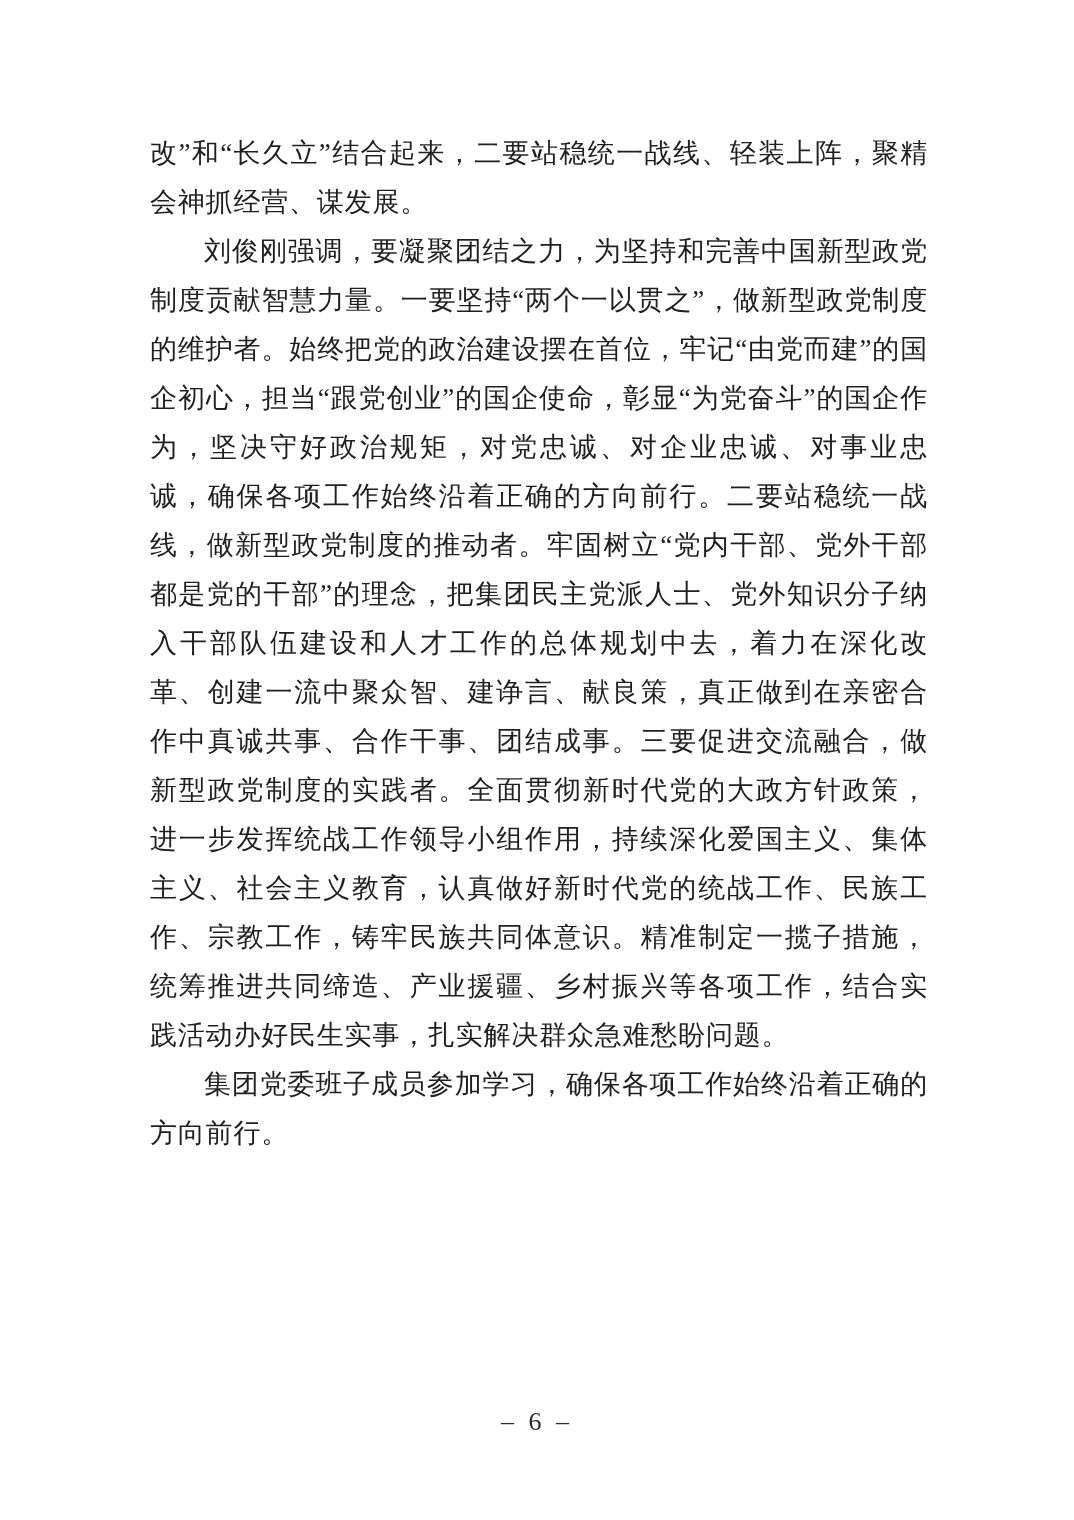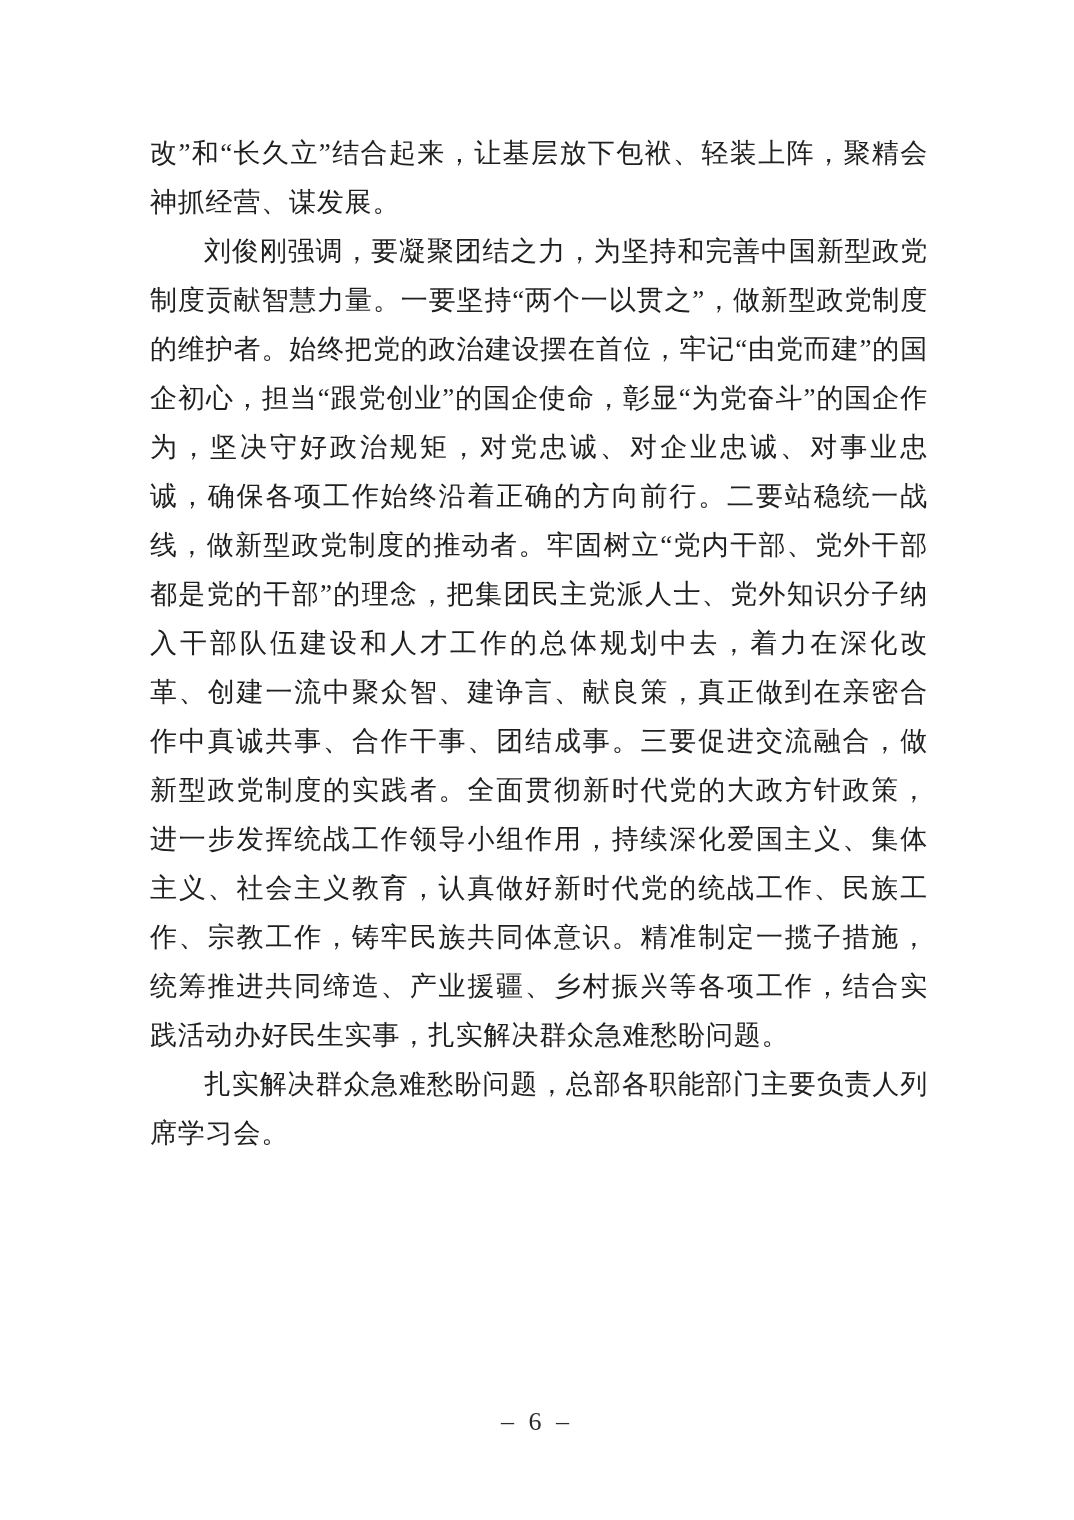--- a/index.html
+++ b/index.html
@@ -49,18 +49,18 @@
     letter-spacing: 4px;
     color: #2b2b2b;
     font-family: "Liberation Serif", serif;
   }
 </style>
 </head>
 <body>
 
 <div class="page">
   <div class="body-text">
-    <p class="para no-indent">改”和“长久立”结合起来，让基层放下包袱、轻装上阵，聚精会神抓经营、谋发展。</p>
+    <p class="para no-indent">改”和“长久立”结合起来，二要站稳统一战线、轻装上阵，聚精会神抓经营、谋发展。</p>
     <p class="para">刘俊刚强调，要凝聚团结之力，为坚持和完善中国新型政党制度贡献智慧力量。一要坚持“两个一以贯之”，做新型政党制度的维护者。始终把党的政治建设摆在首位，牢记“由党而建”的国企初心，担当“跟党创业”的国企使命，彰显“为党奋斗”的国企作为，坚决守好政治规矩，对党忠诚、对企业忠诚、对事业忠诚，确保各项工作始终沿着正确的方向前行。二要站稳统一战线，做新型政党制度的推动者。牢固树立“党内干部、党外干部都是党的干部”的理念，把集团民主党派人士、党外知识分子纳入干部队伍建设和人才工作的总体规划中去，着力在深化改革、创建一流中聚众智、建诤言、献良策，真正做到在亲密合作中真诚共事、合作干事、团结成事。三要促进交流融合，做新型政党制度的实践者。全面贯彻新时代党的大政方针政策，进一步发挥统战工作领导小组作用，持续深化爱国主义、集体主义、社会主义教育，认真做好新时代党的统战工作、民族工作、宗教工作，铸牢民族共同体意识。精准制定一揽子措施，统筹推进共同缔造、产业援疆、乡村振兴等各项工作，结合实践活动办好民生实事，扎实解决群众急难愁盼问题。</p>
-    <p class="para">扎实解决群众急难愁盼问题，总部各职能部门主要负责人列席学习会。</p>
+    <p class="para">集团党委班子成员参加学习，确保各项工作始终沿着正确的方向前行。</p>
   </div>
   <div class="page-number">– 6 –</div>
 </div>
 
 </body></html>

